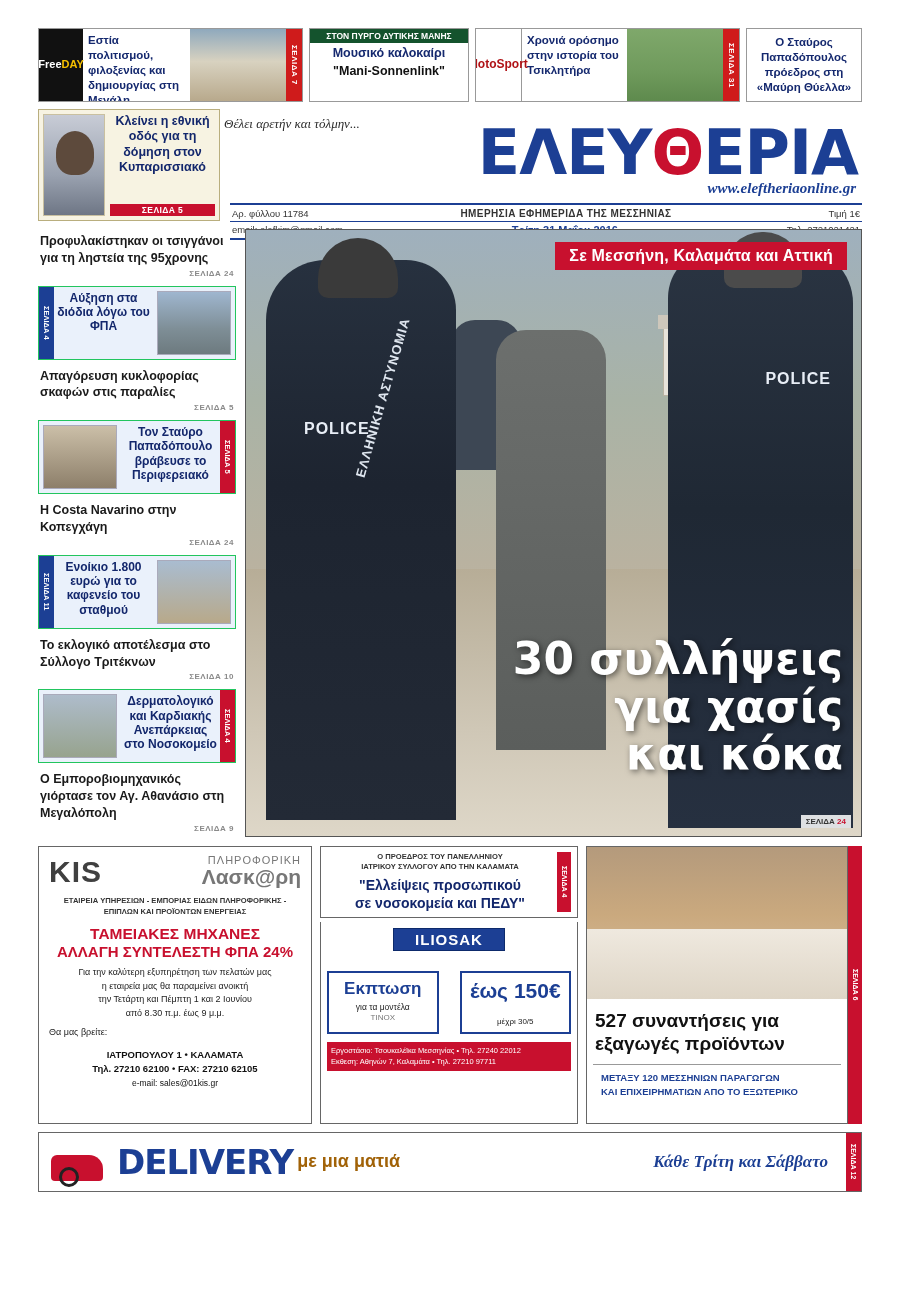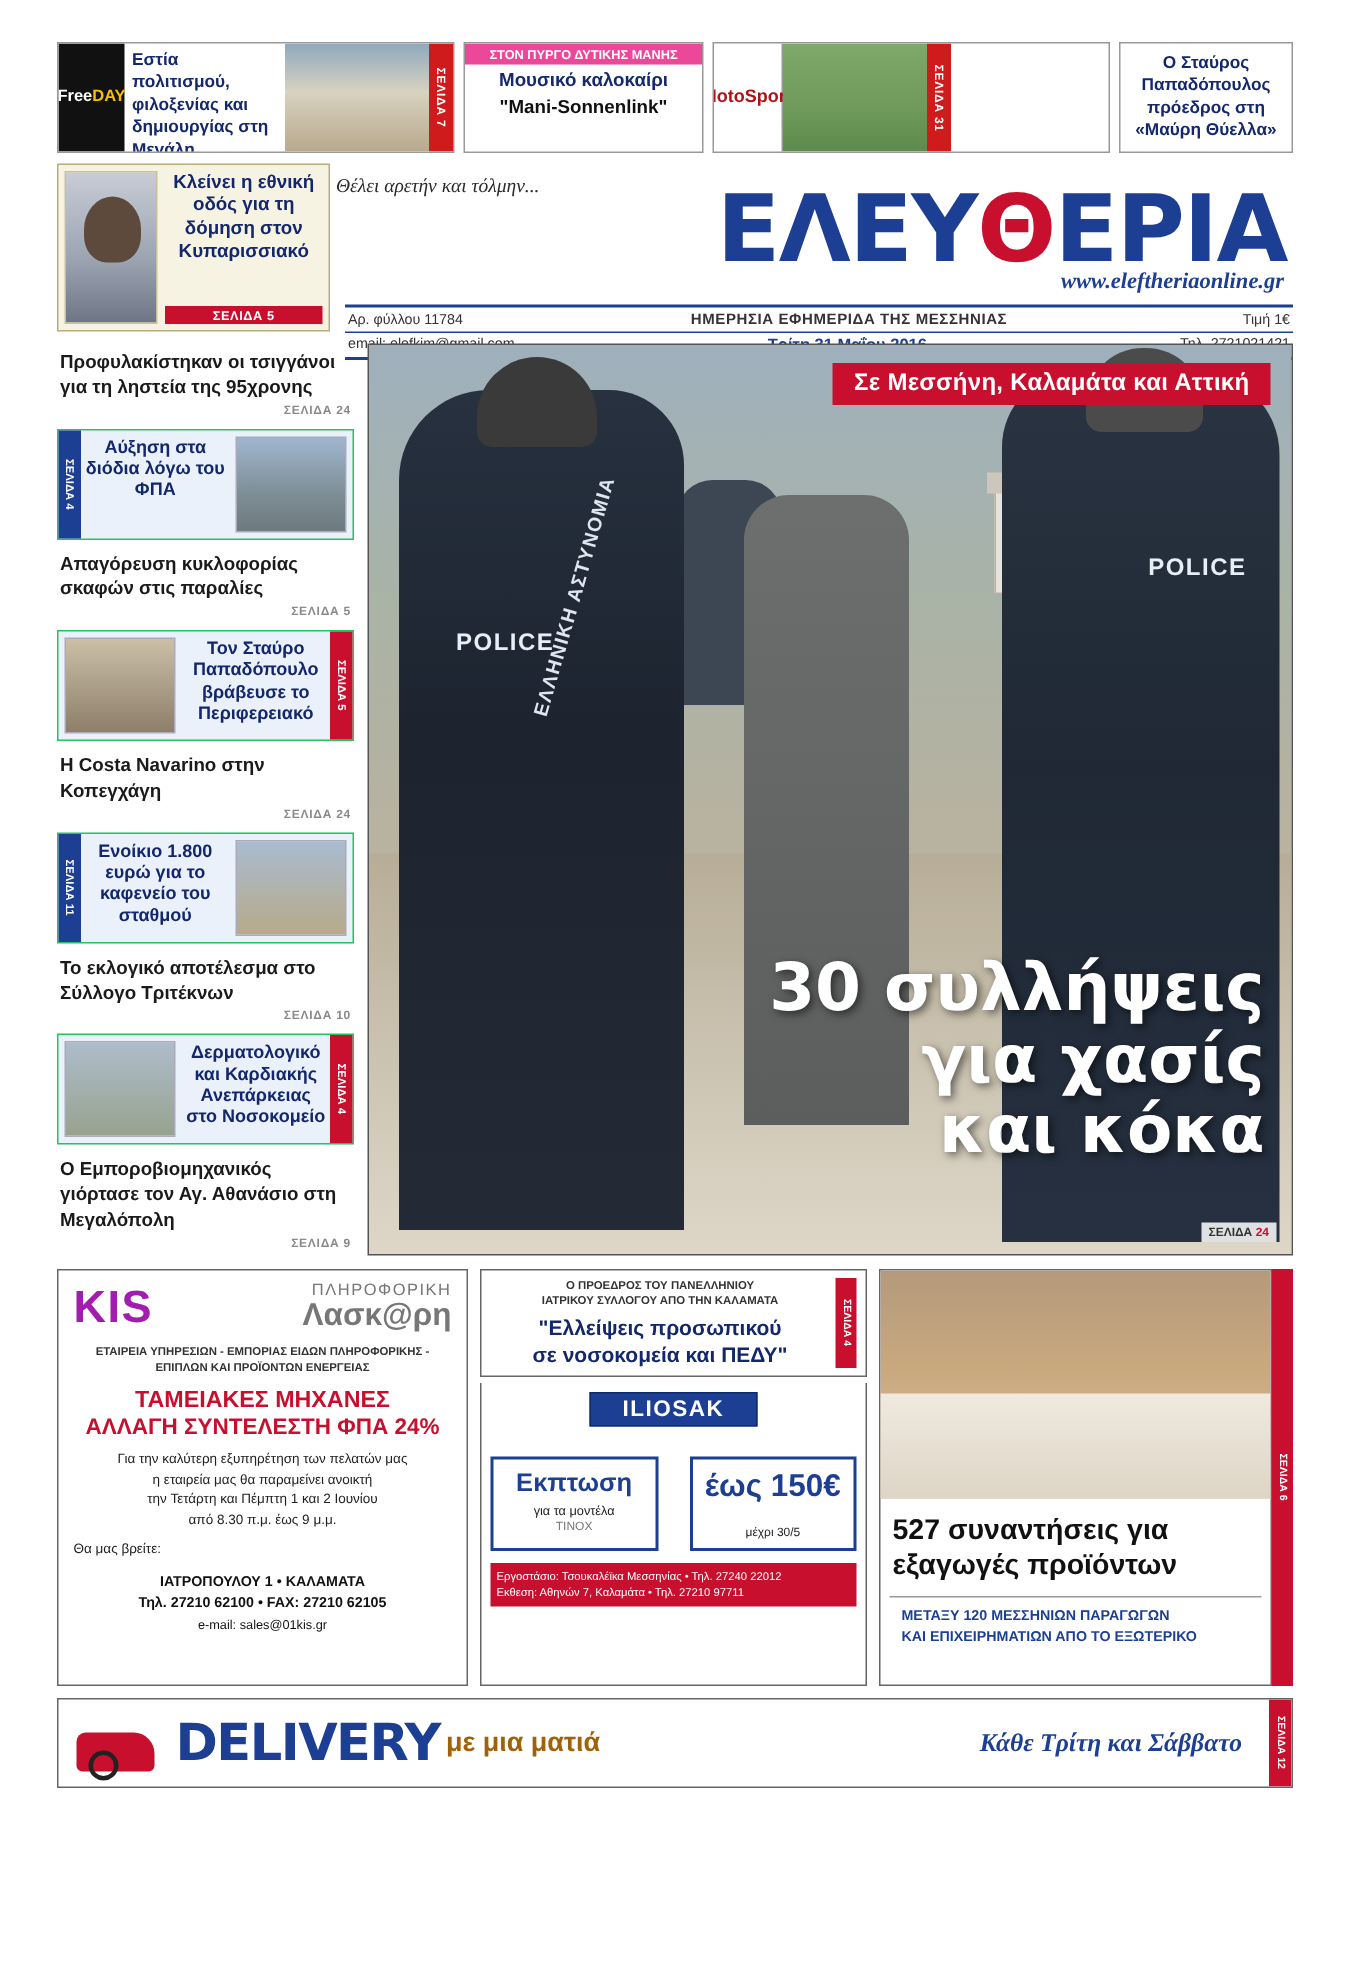--- a/index.html
+++ b/index.html
@@ -37,21 +37,21 @@
     width: 16px; color: #fff; font-size: 8px; font-weight: bold; writing-mode: vertical-rl;
     text-orientation: mixed; display: flex; align-items: center; justify-content: center;
     letter-spacing: .5px;
   }
   .side-red { background: #cf1b1b; }
   .ts-label {
     width: 46px; display: flex; align-items: center; justify-content: center;
     font-weight: bold; font-size: 12px; color: #b01216; border-right: 1px solid #999;
     text-align: center; line-height: 1.1; padding: 2px;
   }
-  .ts-hdr { background: #ec4899; color: #fff; font-size: 8.5px; text-align: center; padding: 2px 1px; font-weight: bold; }
+  .ts-hdr { background: #14532d; color: #fff; font-size: 8.5px; text-align: center; padding: 2px 1px; font-weight: bold; }
   .ts-body { padding: 3px 4px 0; text-align: center; font-size: 12.5px; font-weight: bold; color: #15296f; line-height: 1.22; }
   .ts-quote { color: #111; }
 
   
   .masthead { display: flex; margin-top: 7px; height: 112px; }
   .mh-promo {
     width: 182px; border: 1px solid #b9ae7e; background: #f7f3e2; display: flex; padding: 4px;
   }
   .mh-portrait {
     width: 62px; background: linear-gradient(180deg,#c8ccd6 0%,#9aa2b0 60%,#6e7685 100%);
@@ -156,21 +156,21 @@
     position: absolute; right: 10px; bottom: 8px; background: rgba(255,255,255,.85);
     font-size: 8px; font-weight: bold; color: #333; padding: 2px 5px;
   }
   .ph-selida b { color: #c8102e; }
 
   
   .bottom-row { display: flex; gap: 8px; margin-top: 9px; height: 278px; }
 
   .kis { width: 274px; border: 1px solid #666; padding: 8px 10px; text-align: center; }
   .kis-top { display: flex; align-items: flex-start; justify-content: space-between; }
-  .kis-logo { font-size: 30px; font-weight: bold; letter-spacing: 1px; color: #a21caf; }
+  .kis-logo { font-size: 30px; font-weight: bold; letter-spacing: 1px; color: #404040; }
   .kis-right { text-align: right; line-height: 1.05; }
   .kis-right .l1 { font-size: 11px; color: #777; letter-spacing: 1px; }
   .kis-right .l2 { font-size: 21px; font-weight: bold; color: #777; }
   .kis-sub { font-size: 7.6px; color: #333; margin-top: 6px; line-height: 1.45; font-weight: bold; }
   .kis-h1 { margin-top: 8px; font-size: 15.5px; font-weight: bold; color: #c8102e; line-height: 1.2; }
   .kis-h2 { font-size: 15px; font-weight: bold; color: #c8102e; }
   .kis-p { font-size: 9px; color: #222; margin-top: 6px; line-height: 1.5; }
   .kis-foot { margin-top: 8px; font-size: 9.5px; font-weight: bold; color: #111; line-height: 1.55; }
   .kis-foot .mail { font-weight: normal; font-size: 8.5px; }
 
@@ -247,20 +247,21 @@
     <div class="tsbox ts2">
       <div style="flex:1;display:flex;flex-direction:column;">
         <div class="ts-hdr">ΣΤΟΝ ΠΥΡΓΟ ΔΥΤΙΚΗΣ ΜΑΝΗΣ</div>
         <div class="ts-body">Μουσικό καλοκαίρι</div>
         <div class="ts-body ts-quote">"Mani-Sonnenlink"</div>
       </div>
     </div>
 
     <div class="tsbox ts3">
       <div class="ts-label">NotoSport</div>
+      <div class="ts-text">Χρονιά ορόσημο στην ιστορία του Τσικλητήρα</div>
       <div class="ts-photo sport"></div>
       <div class="ts-side side-red">ΣΕΛΙΔΑ 31</div>
     </div>
 
     <div class="tsbox ts4">
       <div class="ts-text center" style="display:flex;align-items:center;justify-content:center;">Ο Σταύρος Παπαδόπουλος πρόεδρος στη «Μαύρη Θύελλα»</div>
     </div>
   </div>
 
   <div class="masthead">

